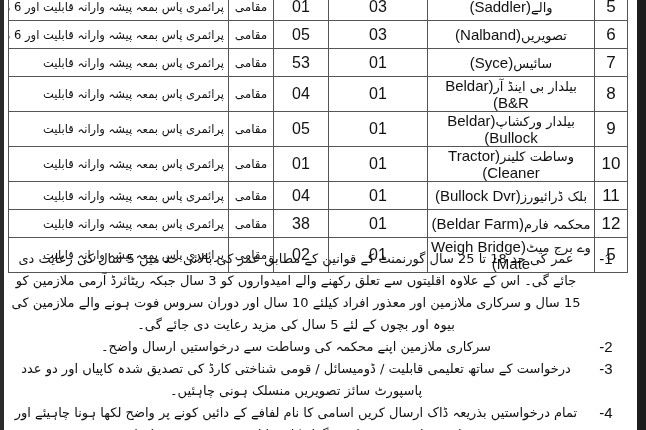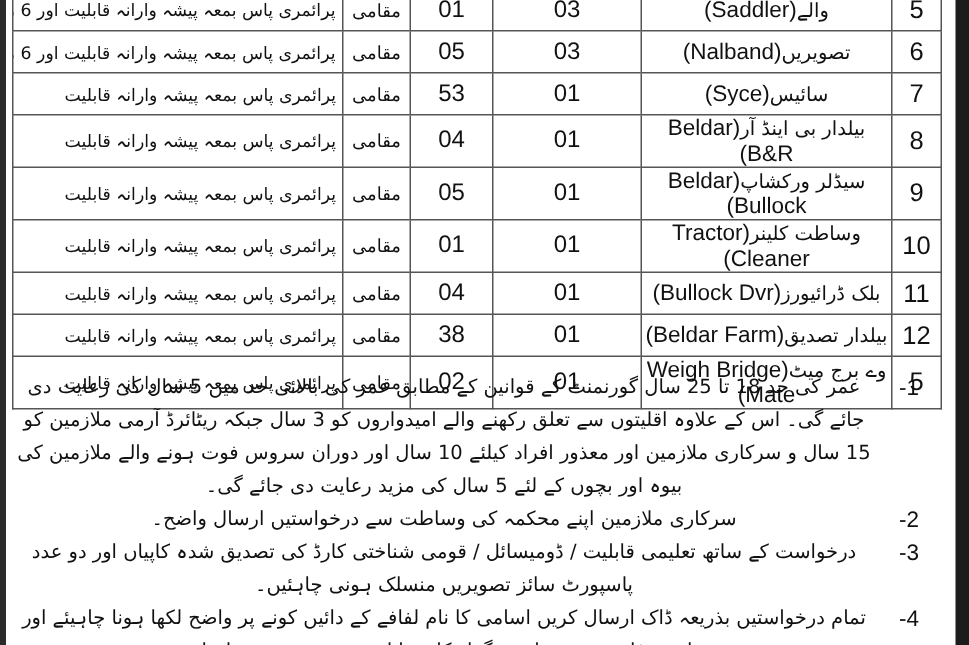--- a/index.html
+++ b/index.html
@@ -62,21 +62,21 @@
         <tr>
           <td class="no">8</td>
           <td class="post"><span>بیلدار بی اینڈ آر</span><span class="en">(Beldar B&amp;R)</span></td>
           <td class="bps">01</td>
           <td class="qty">04</td>
           <td class="dom">مقامی</td>
           <td class="qual">پرائمری پاس بمعہ پیشہ وارانہ قابلیت</td>
         </tr>
         <tr>
           <td class="no">9</td>
-          <td class="post"><span>سیڈلر ورکشاپ</span><span class="en">(Beldar Bullock)</span></td>
+          <td class="post"><span>بیلدار ورکشاپ</span><span class="en">(Beldar Bullock)</span></td>
           <td class="bps">01</td>
           <td class="qty">05</td>
           <td class="dom">مقامی</td>
           <td class="qual">پرائمری پاس بمعہ پیشہ وارانہ قابلیت</td>
         </tr>
         <tr>
           <td class="no">10</td>
           <td class="post"><span>وساطت کلینر</span><span class="en">(Tractor Cleaner)</span></td>
           <td class="bps">01</td>
           <td class="qty">01</td>
@@ -86,21 +86,21 @@
         <tr>
           <td class="no">11</td>
           <td class="post"><span>بلک ڈرائیورز</span><span class="en">(Bullock Dvr)</span></td>
           <td class="bps">01</td>
           <td class="qty">04</td>
           <td class="dom">مقامی</td>
           <td class="qual">پرائمری پاس بمعہ پیشہ وارانہ قابلیت</td>
         </tr>
         <tr>
           <td class="no">12</td>
-          <td class="post"><span>بیلدار تصدیق</span><span class="en">(Beldar Farm)</span></td>
+          <td class="post"><span>محکمہ فارم</span><span class="en">(Beldar Farm)</span></td>
           <td class="bps">01</td>
           <td class="qty">38</td>
           <td class="dom">مقامی</td>
           <td class="qual">پرائمری پاس بمعہ پیشہ وارانہ قابلیت</td>
         </tr>
         <tr>
           <td class="no">5</td>
           <td class="post"><span>وے برج میٹ</span><span class="en">(Weigh Bridge Mate)</span></td>
           <td class="bps">01</td>
           <td class="qty">02</td>

